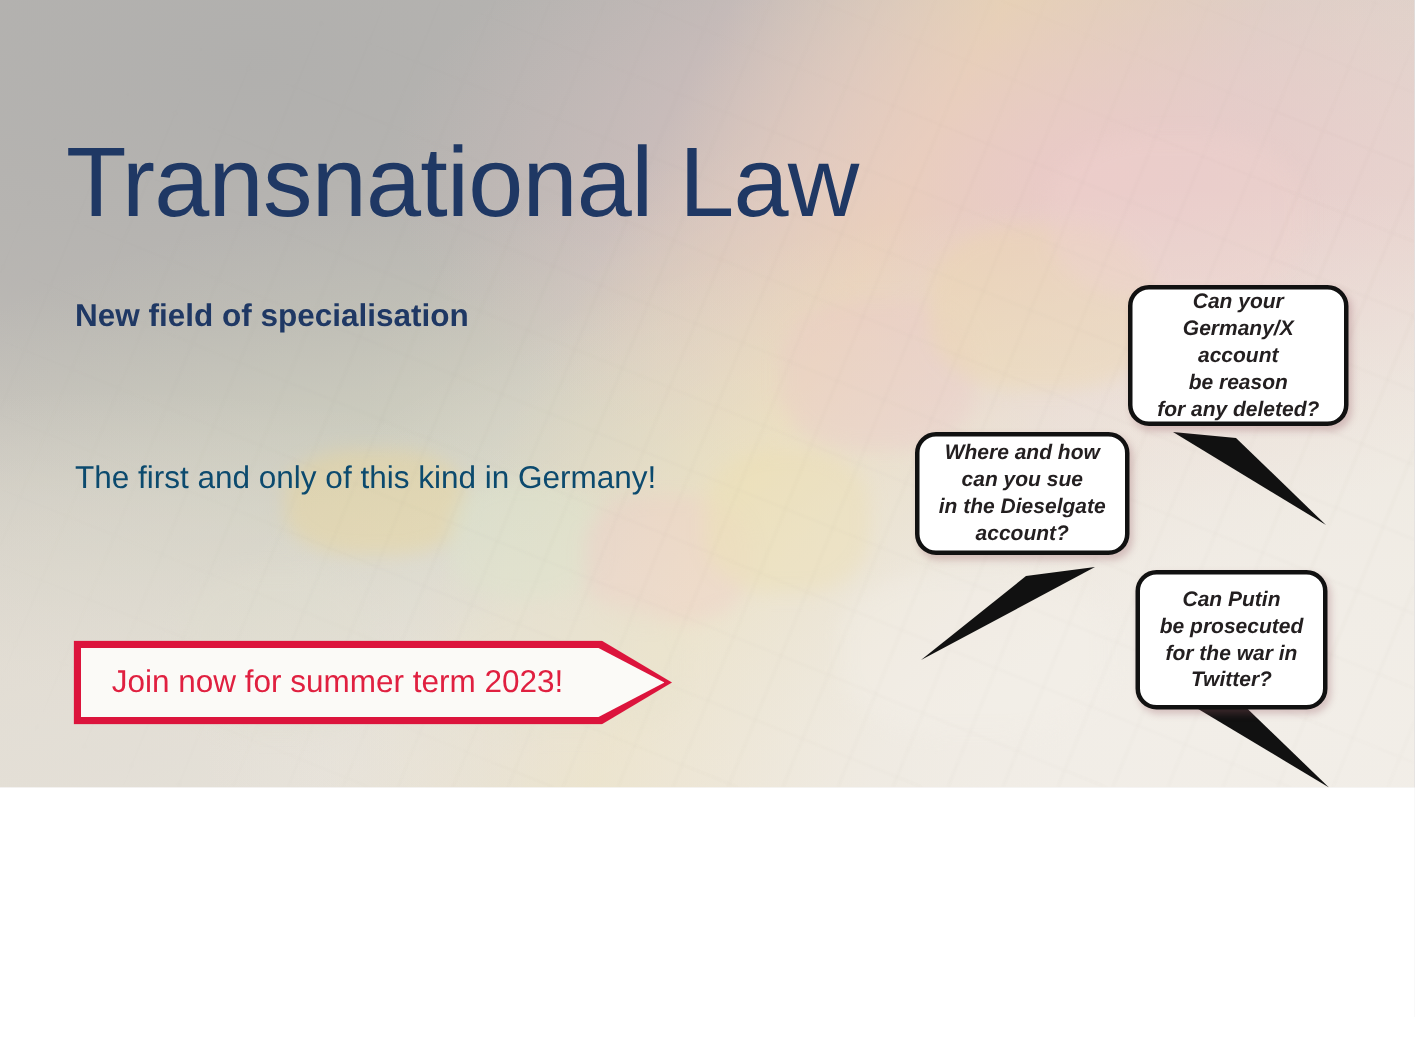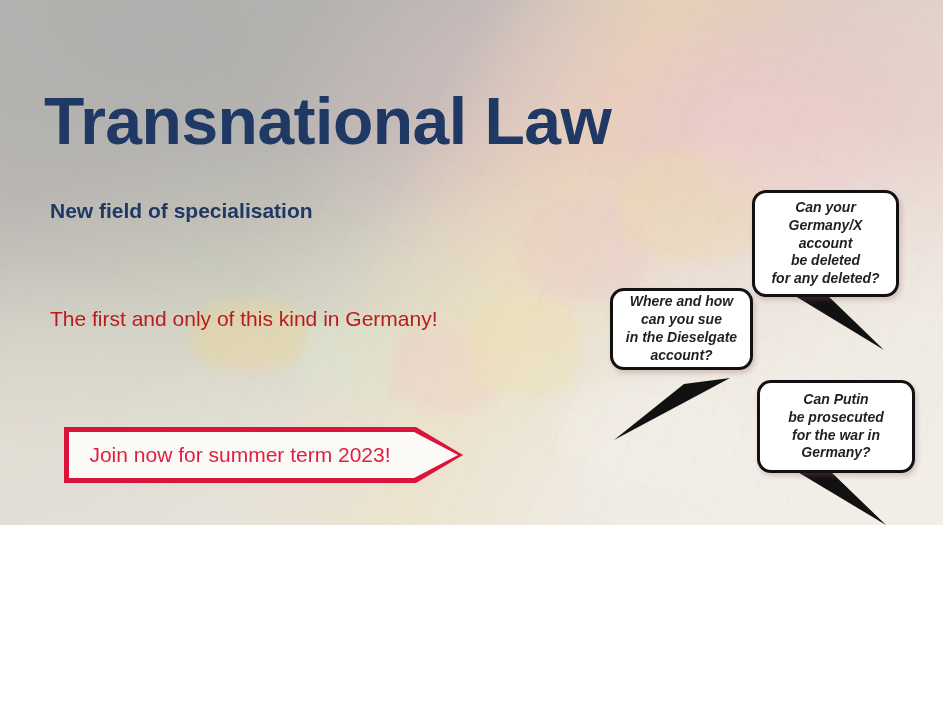--- a/index.html
+++ b/index.html
@@ -87,48 +87,48 @@
   }
   .patch { position: absolute; border-radius: 40%; }
 
   
   .headline {
     position: absolute;
     left: 44px;
     top: 88px;
     font-size: 66px;
     line-height: 1;
-    font-weight: 700;
+    font-weight: 400;
     color: #1F3864;
     letter-spacing: -0.5px;
     white-space: nowrap;
   }
   .subhead {
     position: absolute;
     left: 50px;
     top: 199px;
     font-size: 21px;
     font-weight: 700;
     color: #1F3864;
     white-space: nowrap;
   }
   .claim {
     position: absolute;
     left: 50px;
     top: 307px;
     font-size: 21px;
     font-weight: 400;
-    color: #b91c1c;
+    color: #0c4a6e;
     white-space: nowrap;
   }
 
   
   .cta-wrap {
     position: absolute;
-    left: 64px;
+    left: 49px;
     top: 427px;
     width: 399px;
     height: 56px;
   }
   .cta-outer {
     position: absolute;
     inset: 0;
     background: #DC143C;
     -webkit-clip-path: polygon(0 0, 352px 0, 399px 50%, 352px 100%, 0 100%);
     clip-path: polygon(0 0, 352px 0, 399px 50%, 352px 100%, 0 100%);
@@ -176,23 +176,23 @@
     padding: 6px 8px;
     box-shadow: 2px 3px 5px rgba(150,90,100,0.30);
     z-index: 5;
   }
   .bubble-tail {
     position: absolute;
     z-index: 4;
     overflow: visible;
   }
 
-  #bubble-twitter { left: 752px; top: 190px; width: 147px; height: 107px; }
+  #bubble-twitter { left: 752px; top: 190px; width: 147px; height: 94px; }
   #bubble-diesel  { left: 610px; top: 288px; width: 143px; height: 82px;  }
-  #bubble-putin   { left: 757px; top: 380px; width: 158px; height: 93px;  }
+  #bubble-putin   { left: 757px; top: 380px; width: 128px; height: 93px;  }
 
   #tail-twitter { left: 780px;  top: 288px; width: 110px; height: 66px; }
   #tail-diesel  { left: 612px;  top: 378px; width: 120px; height: 66px; }
   #tail-putin   { left: 786px;  top: 465px; width: 110px; height: 64px; }
 
   
   .page-bottom {
     position: absolute;
     left: 0;
     top: 525px;
@@ -236,21 +236,21 @@
   </div>
 
   <svg class="bubble-tail" id="tail-twitter" viewBox="0 0 110 66">
     <polygon points="2,0 44,4 104,62" fill="#111111"></polygon>
     <polygon points="8,2 34,4 96,56" fill="#ffffff" opacity="0"></polygon>
   </svg>
   <div class="bubble" id="bubble-twitter">
     <span>
       <span>Can your</span><br>
       <span>Germany/X account</span><br>
-      <span>be deleted</span><br>
+      <span>be reason</span><br>
       <span>for any deleted?</span>
     </span>
   </div>
 
   <svg class="bubble-tail" id="tail-diesel" viewBox="0 0 120 66">
     <polygon points="118,0 72,6 2,62" fill="#111111"></polygon>
   </svg>
   <div class="bubble" id="bubble-diesel">
     <span>
       <span>Where and how</span><br>
@@ -261,19 +261,19 @@
   </div>
 
   <svg class="bubble-tail" id="tail-putin" viewBox="0 0 110 64">
     <polygon points="0,0 42,4 100,60" fill="#111111"></polygon>
   </svg>
   <div class="bubble" id="bubble-putin">
     <span>
       <span>Can Putin</span><br>
       <span>be prosecuted</span><br>
       <span>for the war in</span><br>
-      <span>Germany?</span>
+      <span>Twitter?</span>
     </span>
   </div>
 
 </div>
 
 <div class="page-bottom"></div>
 
 </body></html>

